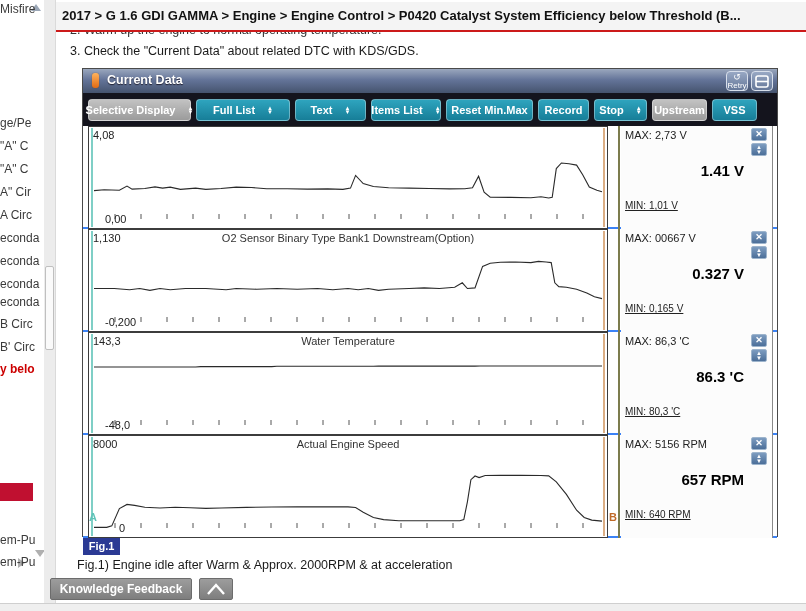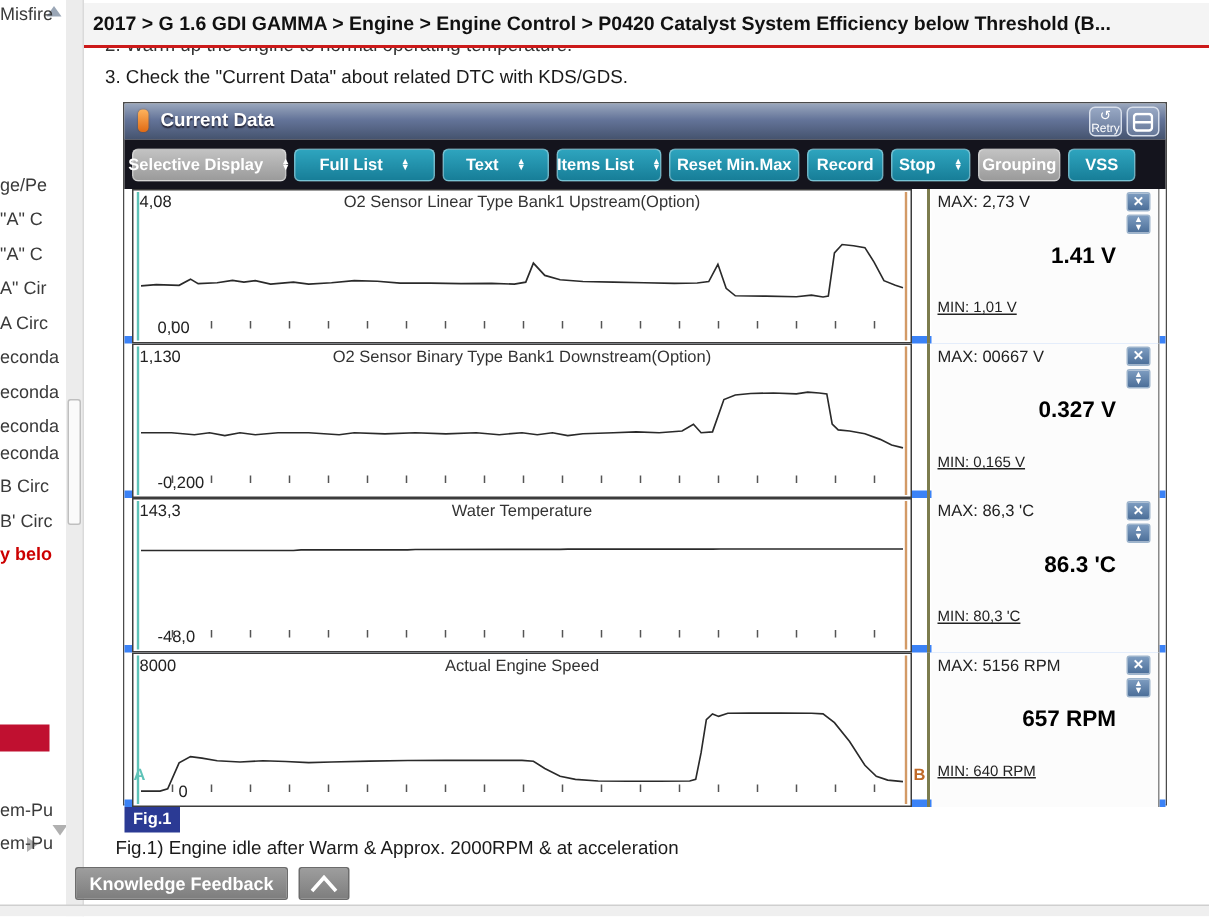--- a/index.html
+++ b/index.html
@@ -65,21 +65,21 @@
   .info-min{position:absolute;left:4px;bottom:18px;font-size:10px;color:#222;text-decoration:underline;}
   .info-val{position:absolute;right:28px;top:36px;font-size:15px;font-weight:bold;color:#000;}
   .sqbtn{position:absolute;right:5px;width:16px;height:13px;background:linear-gradient(180deg,#7d9cc0,#4c6f99);
          border:1px solid #9db4cc;border-radius:2px;color:#fff;text-align:center;cursor:default;}
   .sqbtn.x{top:2px;font-size:9px;line-height:11px;font-weight:bold;}
   .sqbtn.ud{top:17px;}
   .sqbtn.ud .spin{align-items:center;margin-top:1px;line-height:5px;font-size:6px;}
   .cursor-label{position:absolute;font-size:11px;font-weight:bold;}
   .cursor-label.a{left:6px;top:76px;color:#5fc3b8;}
   .cursor-label.b{left:526px;top:76px;color:#c06a28;}
-  .crow-border{border-bottom:5px solid #3b82f6;}
+  .crow-border{border-bottom:2px solid #3b82f6;}
 
   
   .figbadge{position:absolute;left:83px;top:538px;width:37px;height:17px;background:#2b3a94;
             color:#fff;font-size:11px;font-weight:bold;text-align:center;line-height:17px;}
   .caption{position:absolute;left:77px;top:558px;font-size:12.5px;color:#1a1a1a;white-space:nowrap;}
   .kfbtn{position:absolute;left:50px;top:578px;width:142px;height:22px;
          background:linear-gradient(180deg,#9d9d9d,#7e7e7e);border:1px solid #6c6c6c;border-radius:2px;
          color:#fff;font-size:12px;font-weight:bold;text-align:center;line-height:20px;}
   .chevbtn{position:absolute;left:199px;top:578px;width:34px;height:22px;
            background:linear-gradient(180deg,#9d9d9d,#7e7e7e);border:1px solid #6c6c6c;border-radius:2px;
@@ -176,21 +176,21 @@
           <span>Record</span>
         </div>
         <div class="tbtn teal" style="width: 53px;">
           <span>Stop</span>
           <span class="spin">
             <span>▲</span>
             <span>▼</span>
           </span>
         </div>
         <div class="tbtn gray" style="width: 55px;">
-          <span>Grouping</span>
+          <span>Upstream</span>
         </div>
         <div class="tbtn teal" style="width: 45px;">
           <span>VSS</span>
         </div>
       </div>
     <div class="chartarea" id="chartarea">
         <div class="crow crow-border" style="top: 0px;">
           <div class="plot">
             <svg width="518" height="101" viewBox="0 0 518 101">
               <line x1="26" x2="26" y1="87" y2="92" stroke="#555" stroke-width="1"></line>
@@ -210,21 +210,20 @@
               <line x1="390" x2="390" y1="87" y2="92" stroke="#555" stroke-width="1"></line>
               <line x1="416" x2="416" y1="87" y2="92" stroke="#555" stroke-width="1"></line>
               <line x1="442" x2="442" y1="87" y2="92" stroke="#555" stroke-width="1"></line>
               <line x1="468" x2="468" y1="87" y2="92" stroke="#555" stroke-width="1"></line>
               <line x1="494" x2="494" y1="87" y2="92" stroke="#555" stroke-width="1"></line>
               <line x1="3" x2="3" y1="1" y2="100" stroke="#5fc3b8" stroke-width="1.6"></line>
               <line x1="515" x2="515" y1="1" y2="100" stroke="#d39a66" stroke-width="1.6"></line>
               <polyline points="5.0,63.6 15.2,62.8 30.4,63.2 38.0,59.1 43.1,62.1 55.8,61.5 66.0,59.9 73.6,61.1 81.2,60.1 91.4,62.4 106.6,61.1 116.8,62.4 132.0,61.5 147.2,60.1 162.5,60.5 177.7,61.7 198.0,61.7 218.4,62.1 238.7,61.9 253.9,62.4 261.5,61.1 266.6,48.4 274.2,56.6 284.4,59.5 299.6,60.7 320.0,61.1 340.3,61.5 360.6,61.9 375.8,61.7 383.5,60.7 389.6,49.2 395.1,65.2 401.2,70.2 421.6,70.4 441.9,70.8 452.0,69.8 459.7,71.0 463.2,70.4 467.3,41.6 472.4,36.0 480.0,36.8 487.6,38.1 493.7,47.7 500.3,60.1 507.9,63.2 513.0,64.8" fill="none" stroke="#2a2a2a" stroke-width="1.1"></polyline>
             </svg>
             <div class="lab lab-max">4,08</div>
-            <div class="lab lab-title">O2 Sensor Linear Type Bank1 Upstream(Option)</div>
             <div class="lab lab-min">0,00</div>
           </div>
           <div class="olive"></div>
           <div class="info">
             <div class="info-max">MAX:  2,73 V</div>
             <div class="sqbtn x">✕</div>
             <div class="sqbtn ud">
               <span class="spin">
                 <span>▲</span>
                 <span>▼</span>

